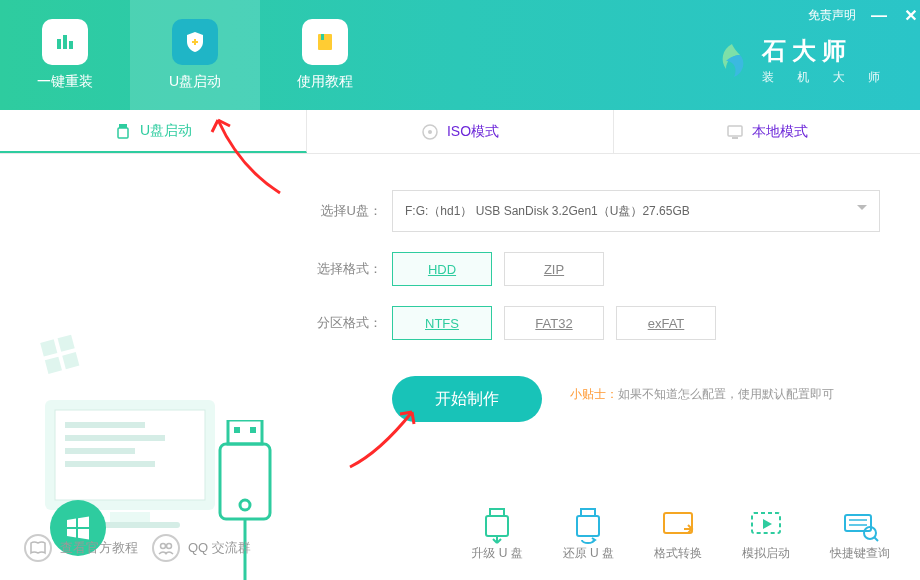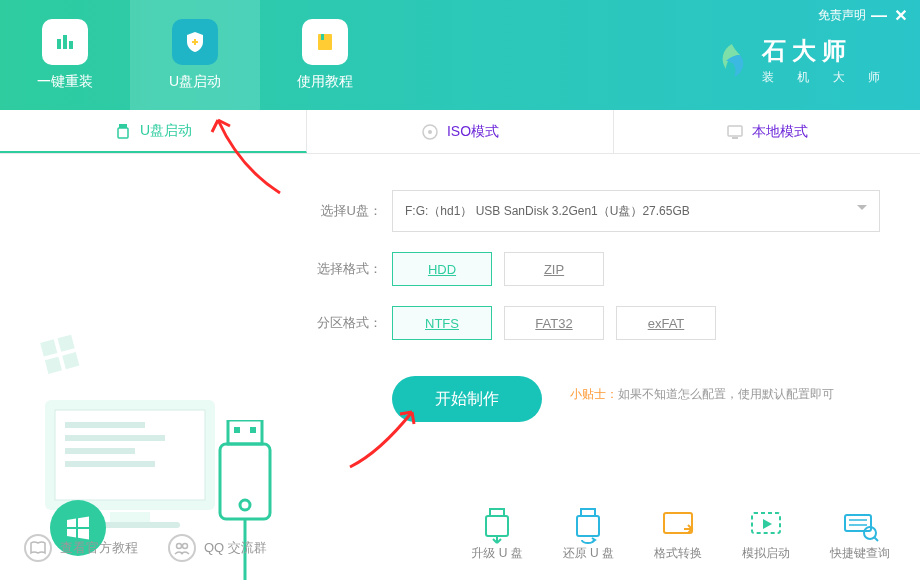--- a/index.html
+++ b/index.html
@@ -12,21 +12,21 @@
 .header-tab .icon-wrap { width: 46px; height: 46px; background: #fff; border-radius: 10px; display: flex; align-items: center; justify-content: center; margin-bottom: 8px; }
 .header-tab.active .icon-wrap { background: #27c8d4; }
 .header-tab .label { font-size: 14px; }
 
 .brand { position: absolute; right: 30px; top: 35px; display: flex; align-items: center; gap: 10px; }
 .brand-logo { width: 40px; height: 40px; }
 .brand-text { color: #fff; }
 .brand-text .name { font-size: 24px; font-weight: bold; letter-spacing: 6px; }
 .brand-text .sub { font-size: 12px; letter-spacing: 10px; margin-top: 2px; opacity: 0.9; }
 
-.win-controls { position: absolute; top: 6px; right: 10px; display: flex; align-items: center; gap: 4px; color: #fff; font-size: 12px; }
+.win-controls { position: absolute; top: 6px; right: 0; display: flex; align-items: center; gap: 14px; color: #fff; font-size: 12px; }
 .win-controls .disclaimer { cursor: pointer; }
 .win-controls .btn { width: 18px; text-align: center; cursor: pointer; font-size: 16px; font-weight: bold; }
 
 .subtabs { height: 44px; display: flex; border-bottom: 1px solid #e8e8e8; }
 .subtab { flex: 1; display: flex; align-items: center; justify-content: center; gap: 8px; font-size: 14px; color: #6d28d9; cursor: pointer; border-right: 1px solid #e8e8e8; position: relative; }
 .subtab:last-child { border-right: none; }
 .subtab.active { color: #2ecc9f; border-bottom: 2px solid #2ecc9f; }
 .subtab .icon { width: 18px; height: 18px; }
 
 .content { padding: 6px 0 0 0; display: flex; height: 370px; }
@@ -41,21 +41,21 @@
 .opt-btn.selected { border: 1px solid #2ecc9f; color: #2ecc9f; background: #f4fdfb; }
 
 .start-btn { width: 150px; height: 46px; border-radius: 23px; background: #18c3b8; color: #fff; border: none; font-size: 16px; cursor: pointer; margin-left: 82px; }
 .tip-row { margin-top: -36px; margin-left: 260px; font-size: 12px; color: #999; }
 .tip-row .tip-label { color: #ff9933; }
 
 .action-row { position: absolute; bottom: 18px; right: 30px; display: flex; gap: 40px; }
 .action-item { display: flex; flex-direction: column; align-items: center; cursor: pointer; }
 .action-item .alabel { font-size: 12px; color: #888; }
 
-.footer-left { position: absolute; bottom: 18px; left: 24px; display: flex; gap: 30px; }
+.footer-left { position: absolute; bottom: 18px; left: 24px; display: flex; gap: 14px; }
 .footer-link { display: flex; align-items: center; gap: 8px; color: #999; font-size: 13px; cursor: pointer; }
 .footer-link .circ { width: 28px; height: 28px; border: 2px solid #ccc; border-radius: 50%; display: flex; align-items: center; justify-content: center; }
 
 .arrow-red { position: absolute; pointer-events: none; }
 .arrow1 { top: 108px; left: 210px; }
 .arrow2 { top: 402px; left: 340px; }
 
 .illust-monitor { position: absolute; top: 230px; left: 20px; width: 220px; height: 160px; }
 .illust-usb { position: absolute; top: 260px; left: 210px; }
 .win-badge { position: absolute; top: 340px; left: 50px; width: 56px; height: 56px; border-radius: 50%; background: #2ecc9f; display: flex; align-items: center; justify-content: center; }

